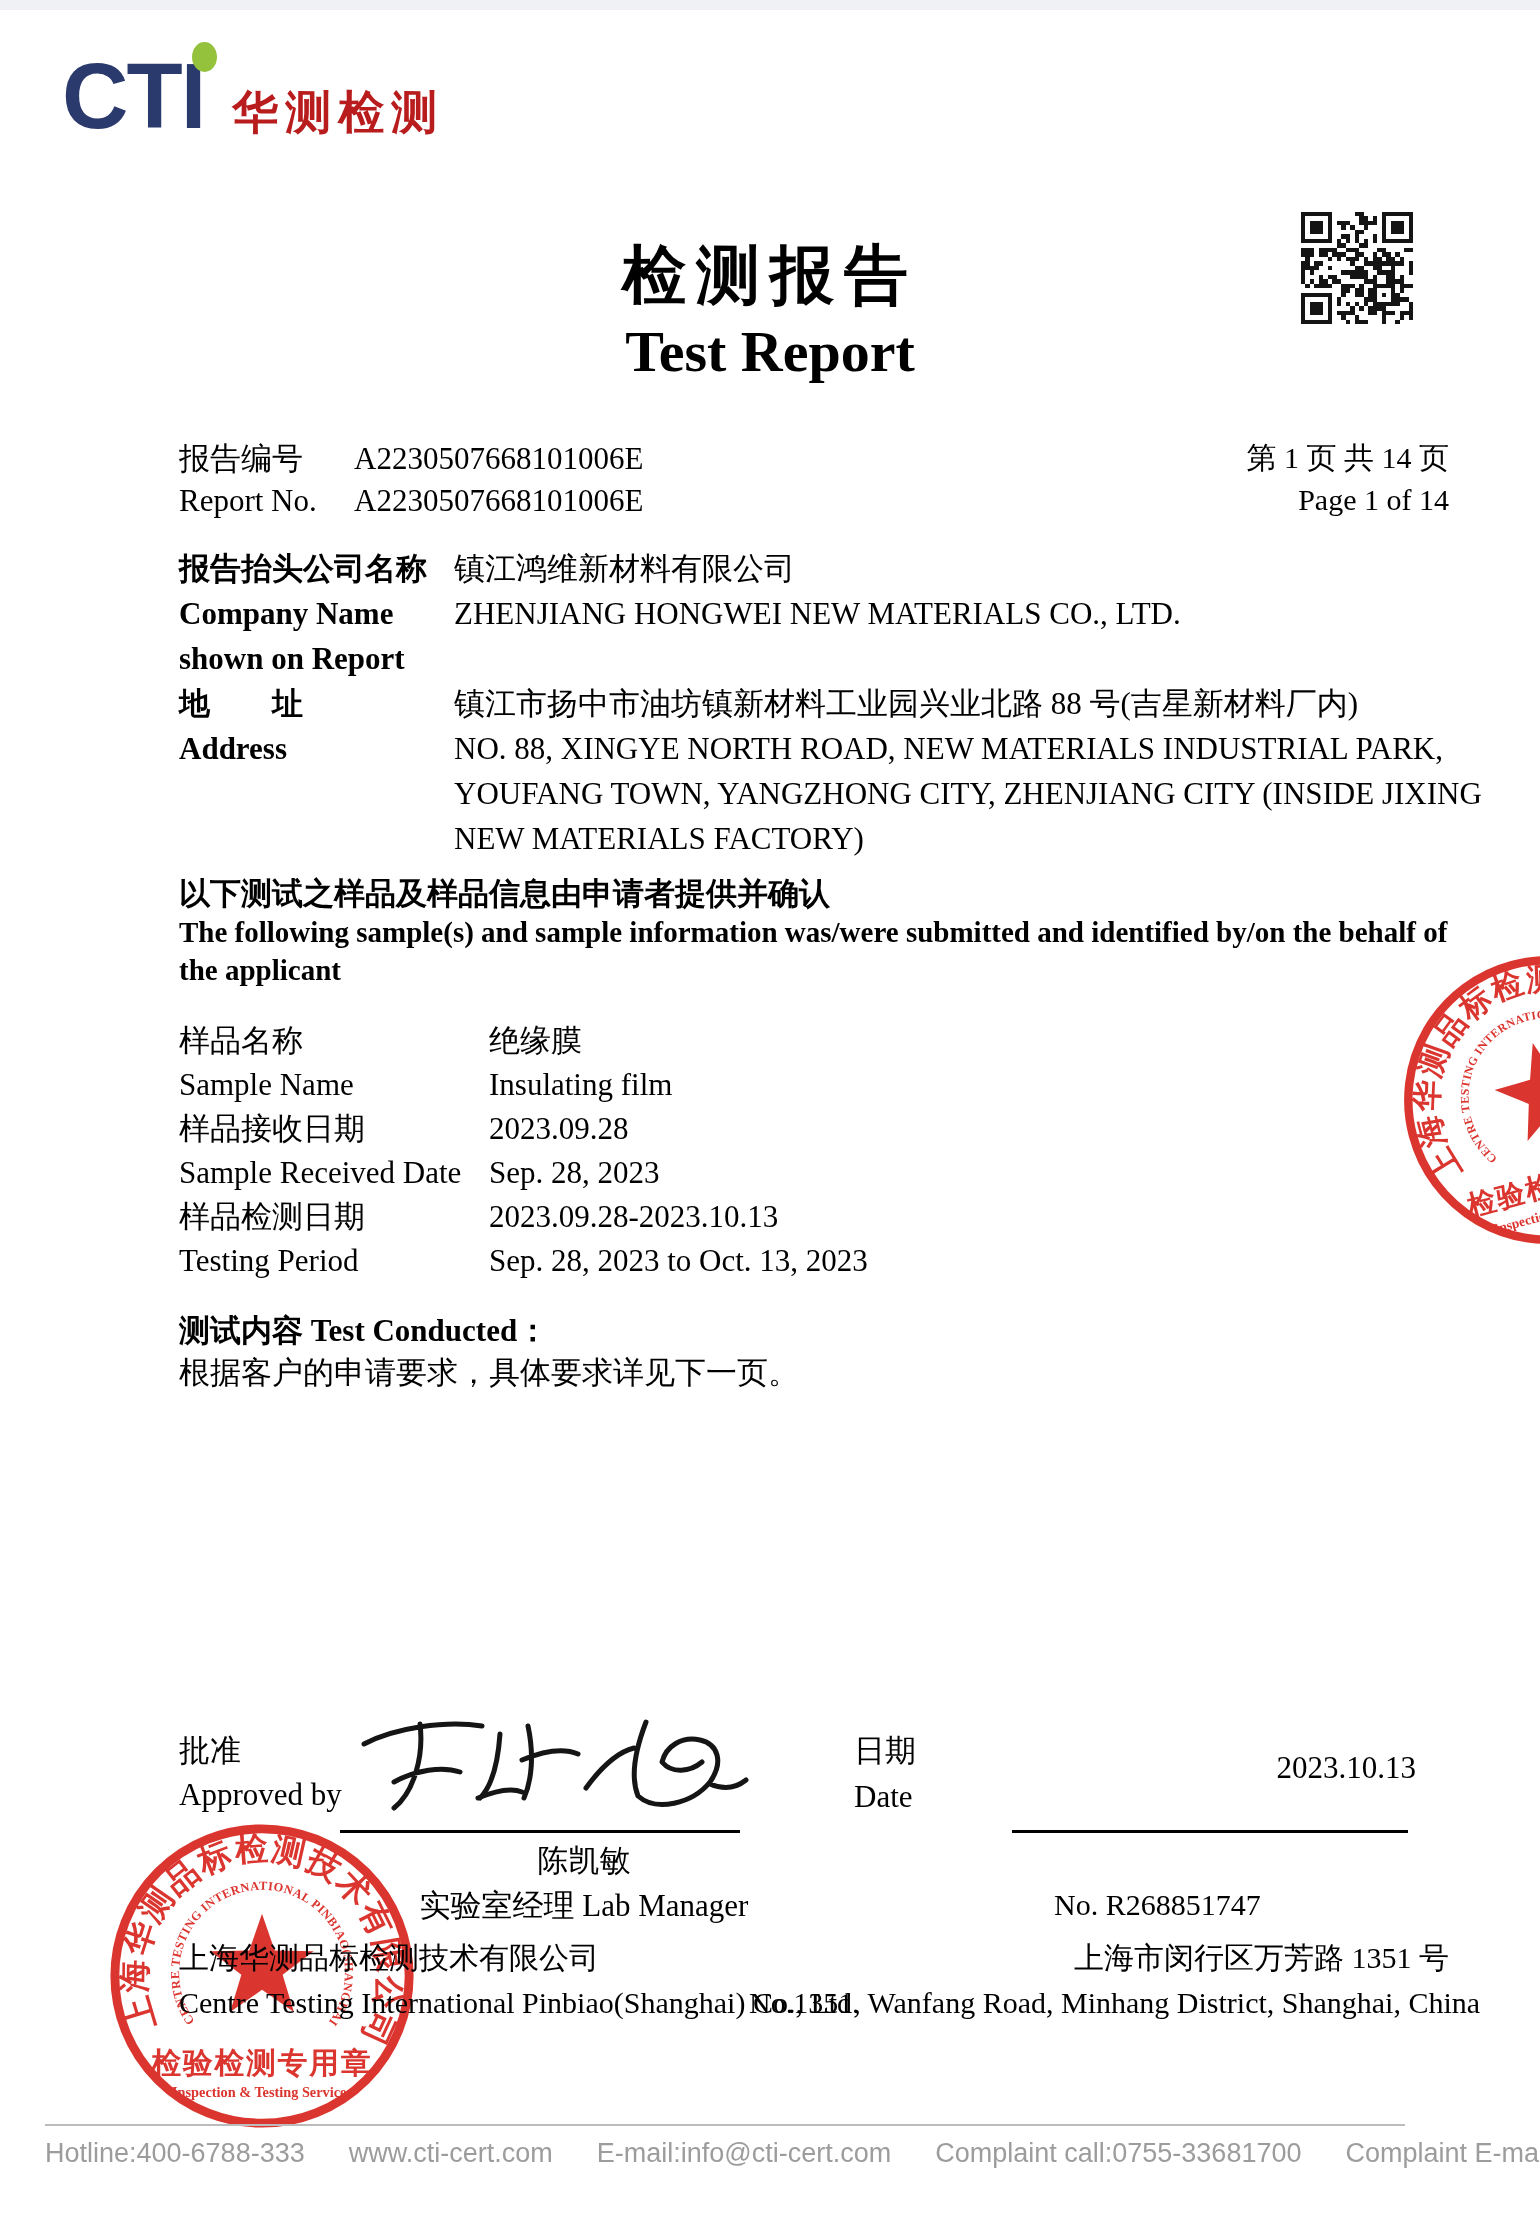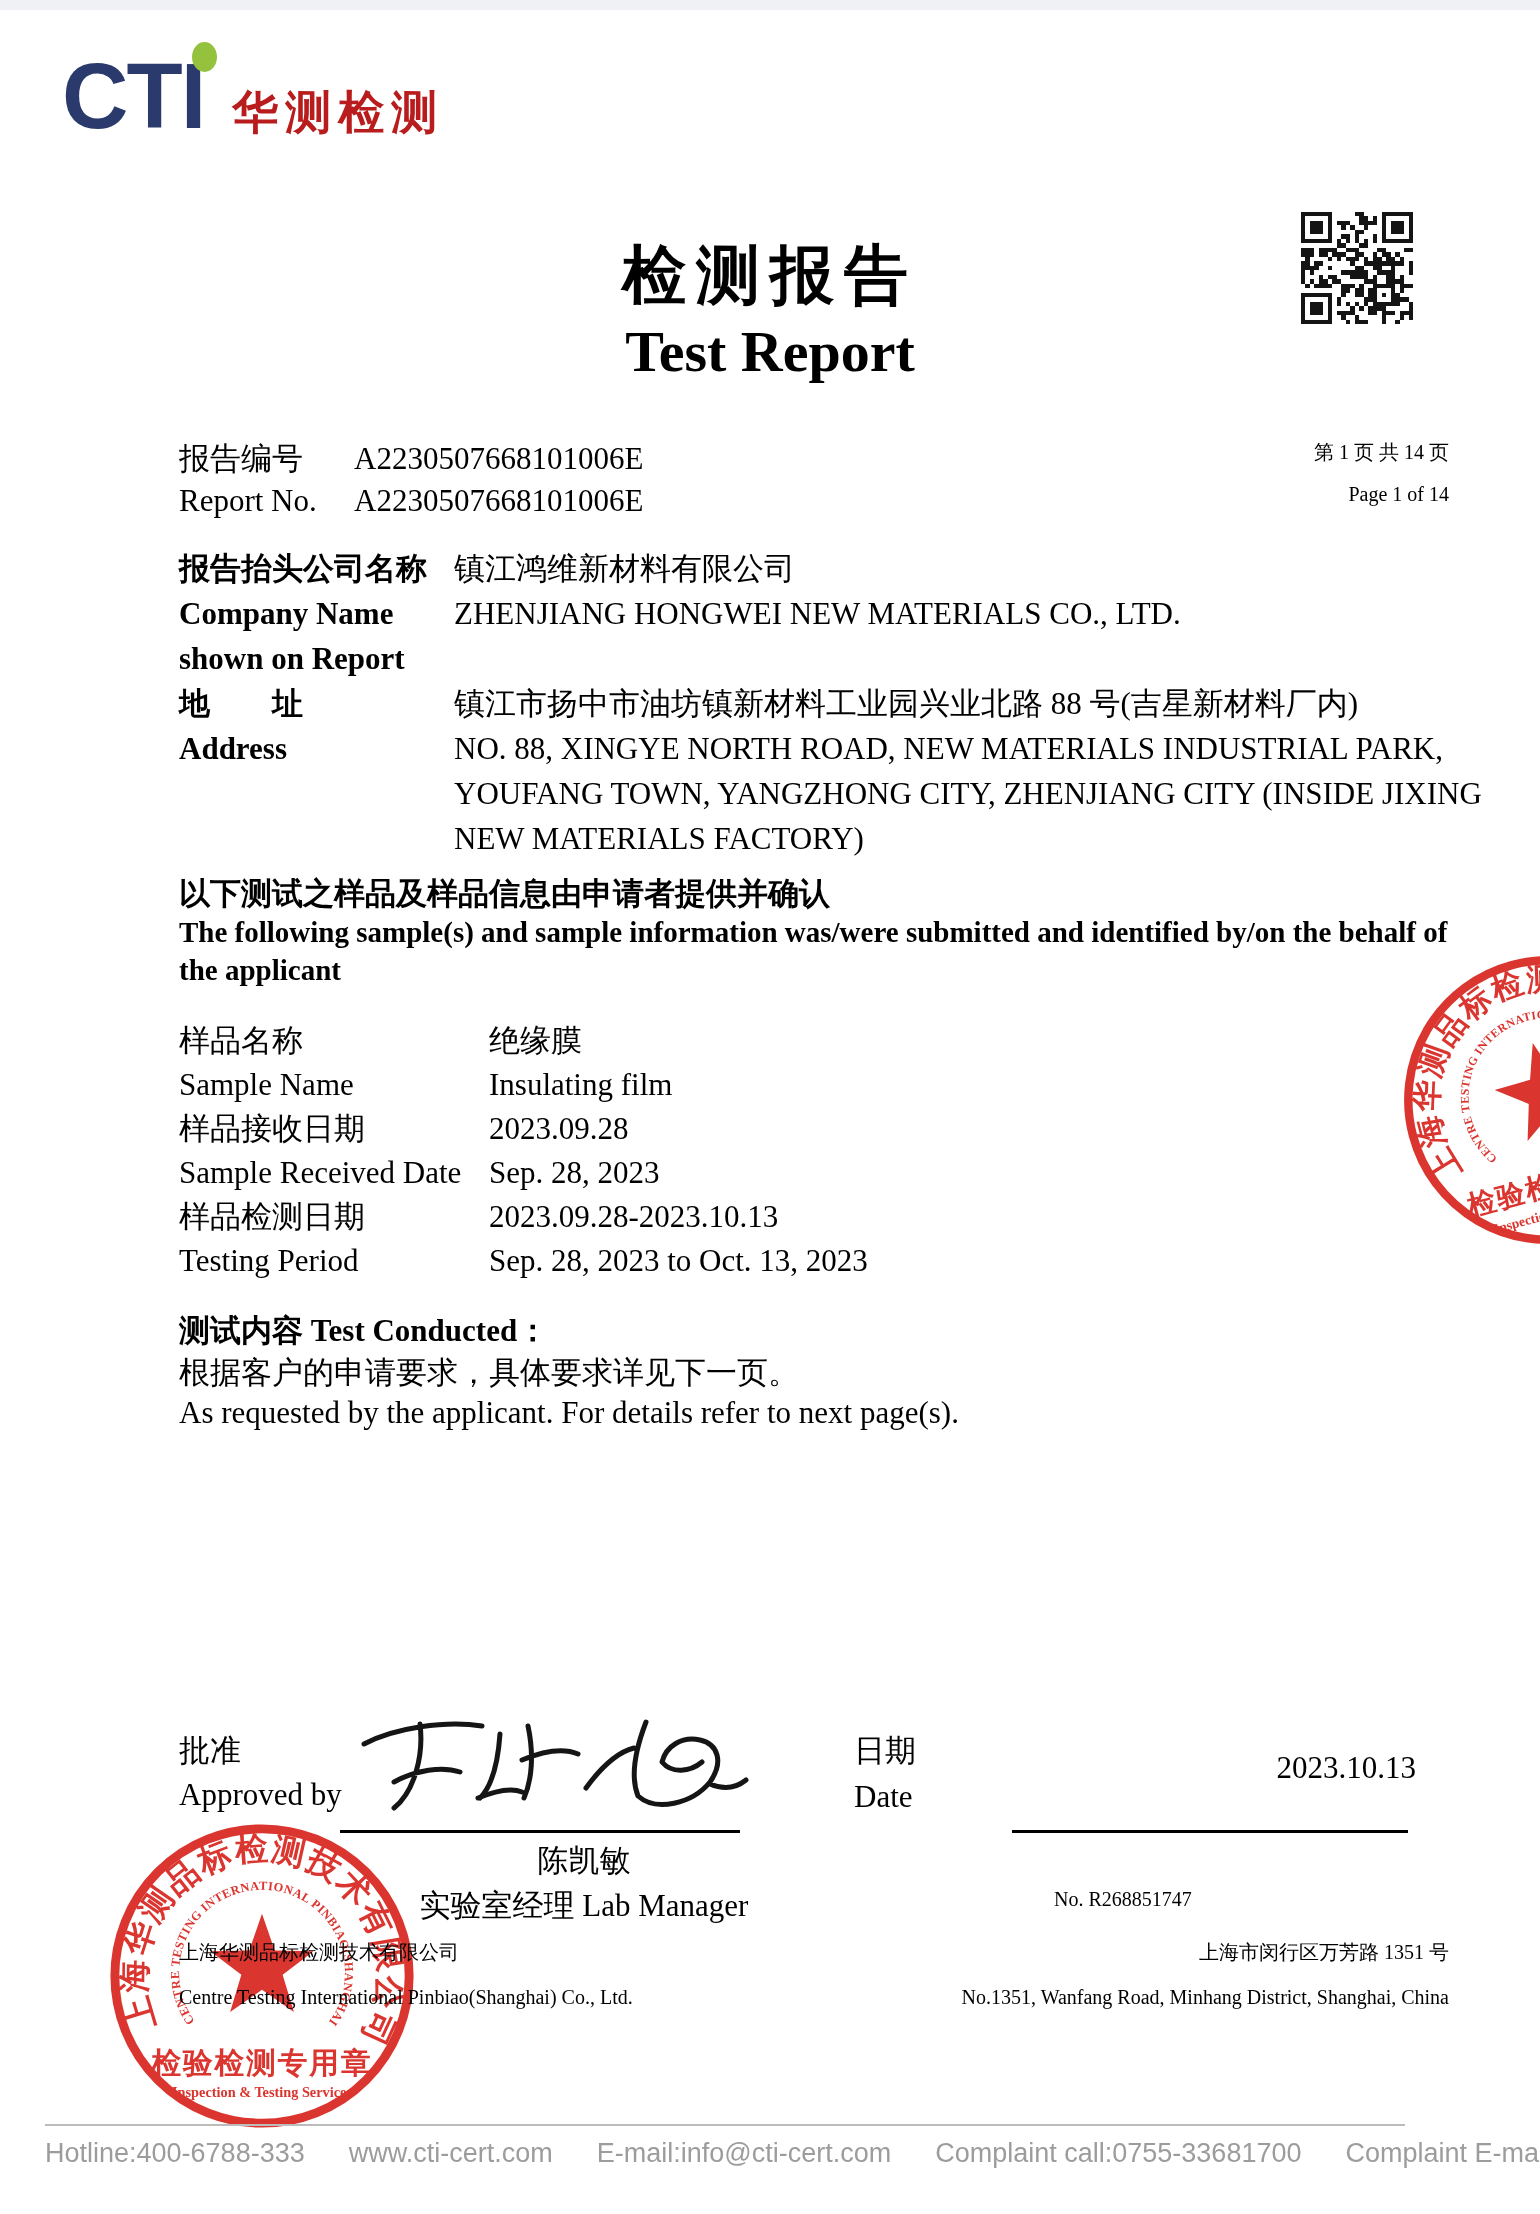--- a/index.html
+++ b/index.html
@@ -21,21 +21,21 @@
   
   .qr{position:absolute;left:1301px;top:212px;width:112px;height:112px;}
 
   
   .title-cn{position:absolute;top:232px;left:0;width:100%;text-align:center;
             font-size:64px;font-weight:bold;letter-spacing:10px;}
   .title-en{position:absolute;top:318px;left:0;width:100%;text-align:center;
             font-size:58px;font-weight:bold;}
 
   .fs31{font-size:31px;line-height:1.16;}
-  .fs30{font-size:20px;line-height:1.16;}
+  .fs30{font-size:30px;line-height:1.16;}
   .fs29{font-size:29px;line-height:1.16;}
   .b{font-weight:bold;}
 
   
   .rn-l1{top:441px;left:135px;} .rn-l2{top:483px;left:135px;}
   .rn-v1{top:441px;left:310px;} .rn-v2{top:483px;left:310px;}
   .pag1{top:441px;left:1005px;width:400px;text-align:right;}
   .pag2{top:483px;left:1005px;width:400px;text-align:right;}
 
   
@@ -451,21 +451,20 @@
   <div class="abs fs31 sv sr2">2023.09.28</div>
   <div class="abs fs31 lab sr3">Sample Received Date</div>
   <div class="abs fs31 sv sr3">Sep. 28, 2023</div>
   <div class="abs fs31 lab sr4">样品检测日期</div>
   <div class="abs fs31 sv sr4">2023.09.28-2023.10.13</div>
   <div class="abs fs31 lab sr5">Testing Period</div>
   <div class="abs fs31 sv sr5">Sep. 28, 2023 to Oct. 13, 2023</div>
 
   <div class="abs fs31 b tc0">测试内容 Test Conducted：</div>
   <div class="abs fs31 tc1">根据客户的申请要求，具体要求详见下一页。</div>
-  <div class="abs fs31 tc2">As requested by the applicant. For details refer to next page(s).</div>
 
   <div class="abs fs31 ap1">批准</div>
   <div class="abs fs31 ap2">Approved by</div>
 
   <svg class="sig" viewBox="0 0 400 125">
     <g fill="none" stroke="#151515" stroke-width="5" stroke-linecap="round" stroke-linejoin="round">
       <path d="M14,44 C44,28 96,20 132,26
                M70,24 C74,56 64,92 44,108
                M44,82 C66,70 92,66 110,72
                M150,34 C148,62 142,86 130,98

